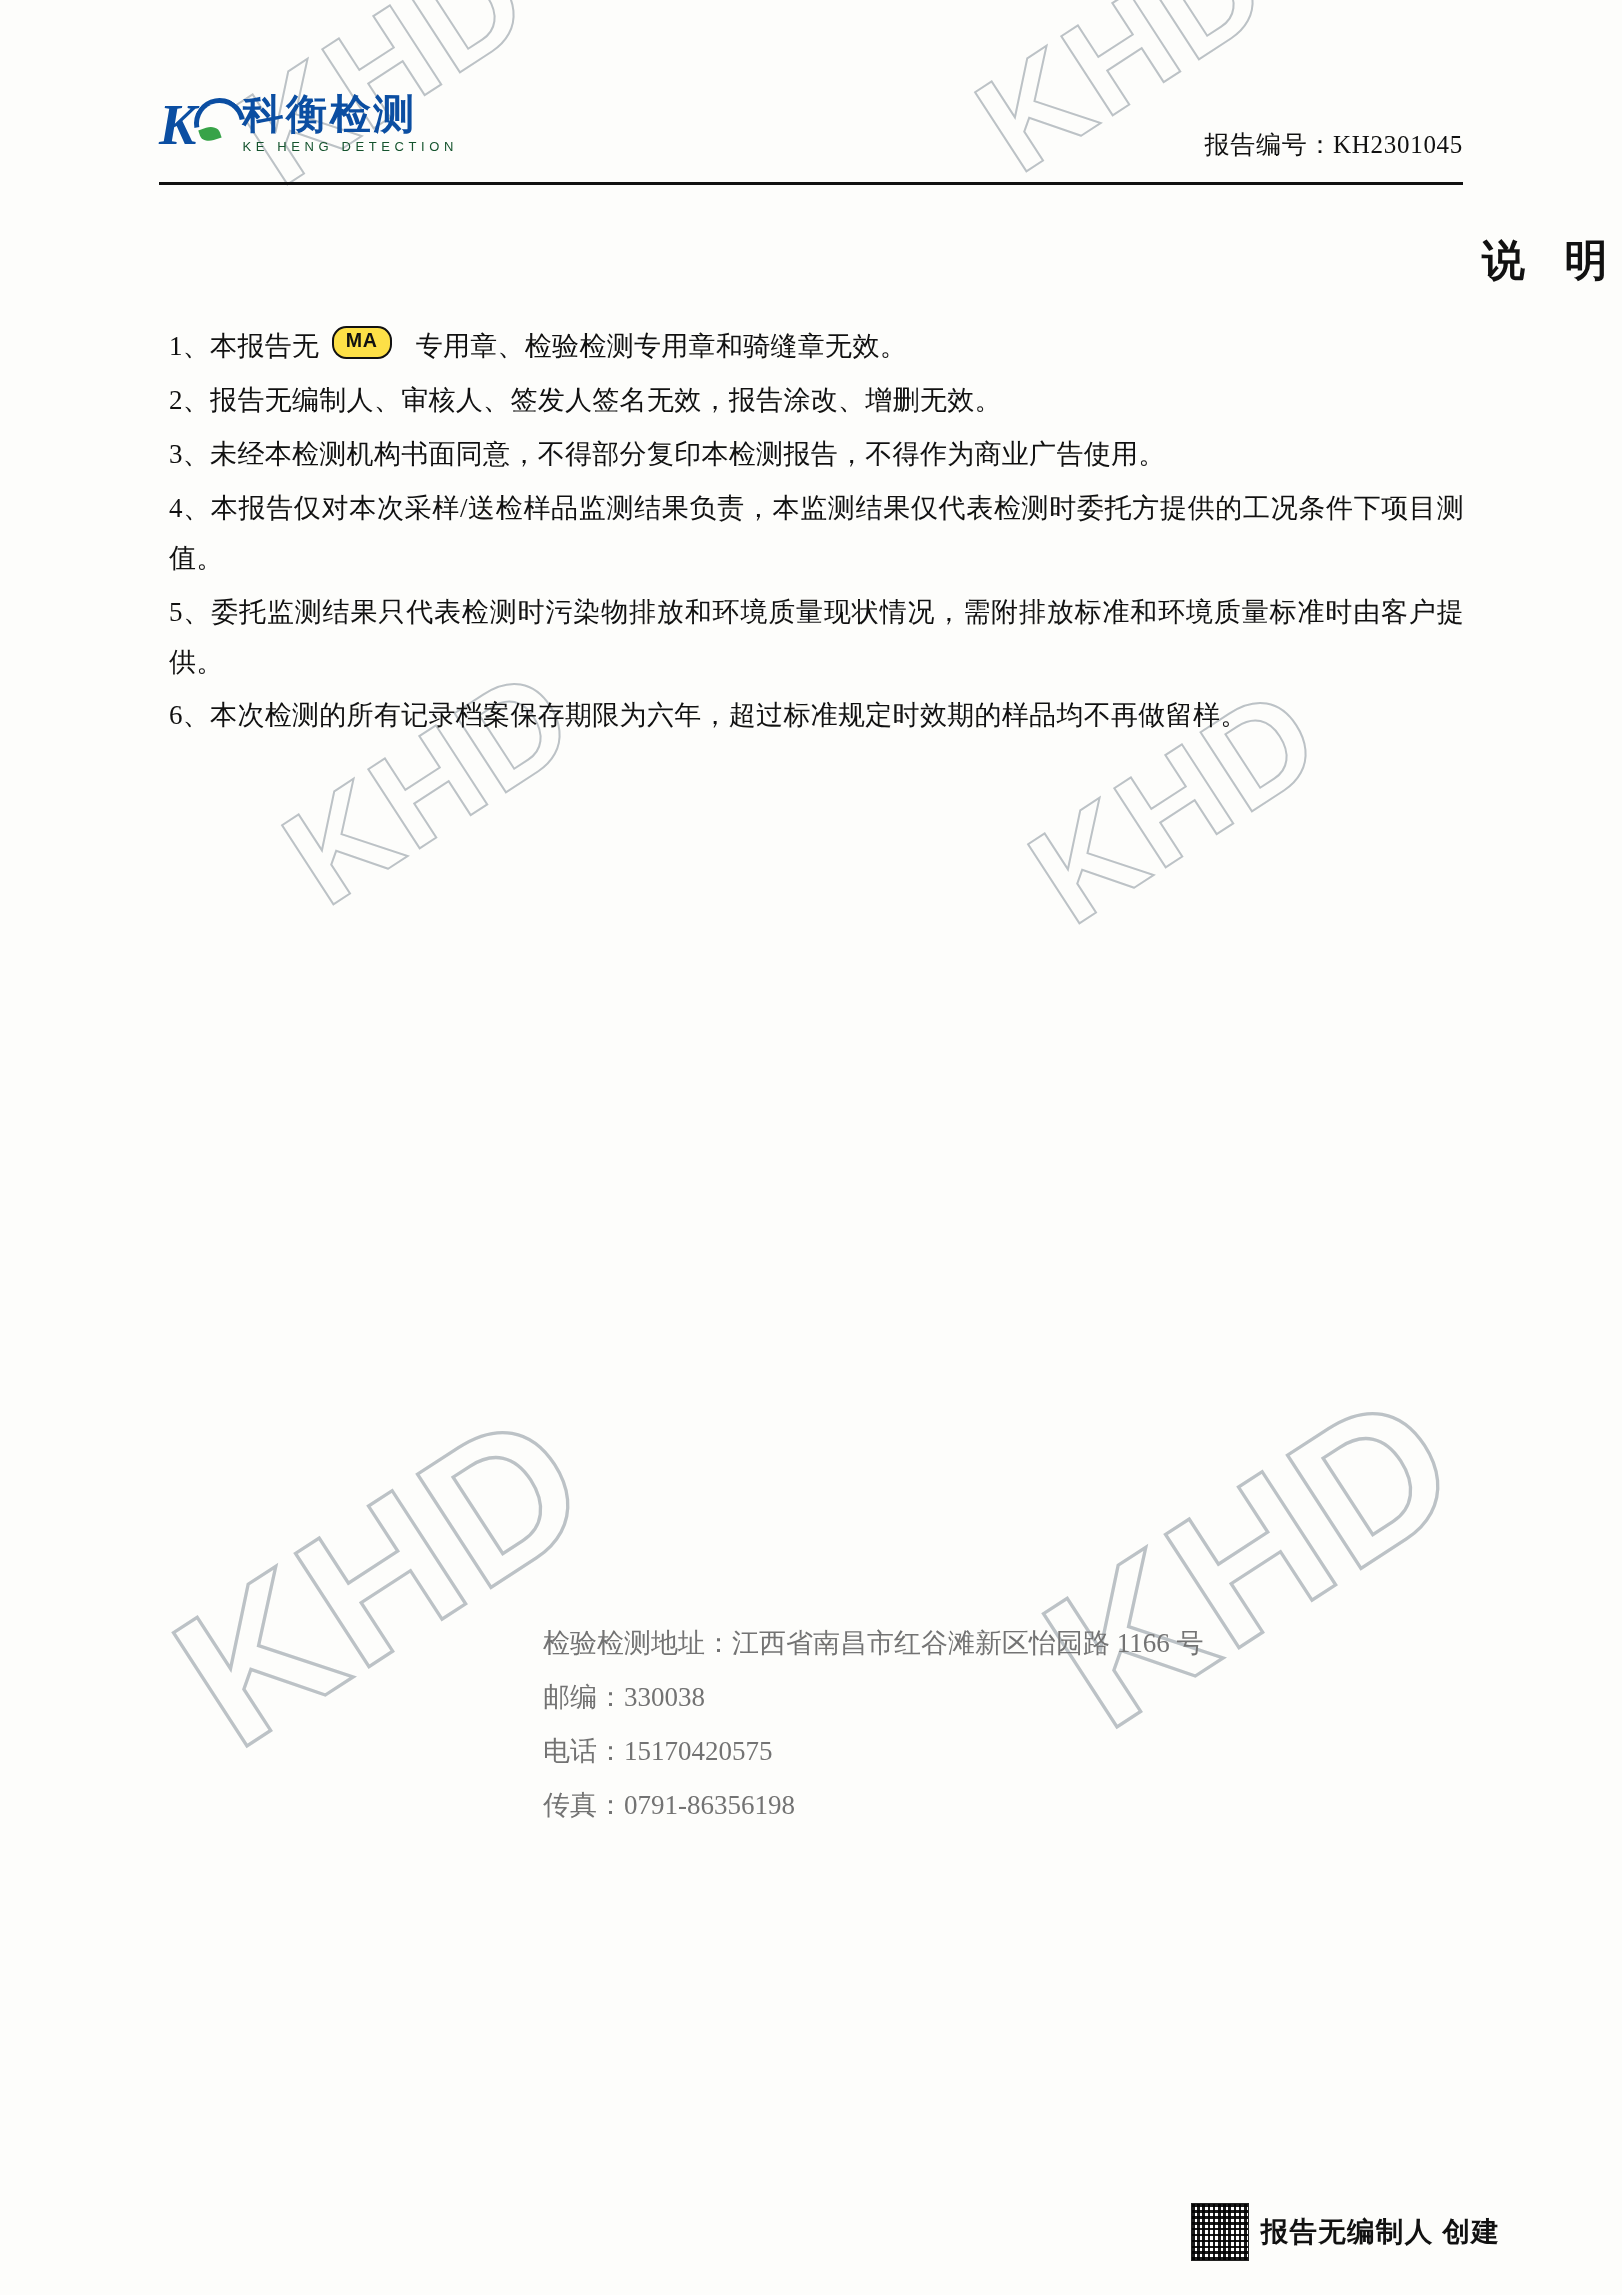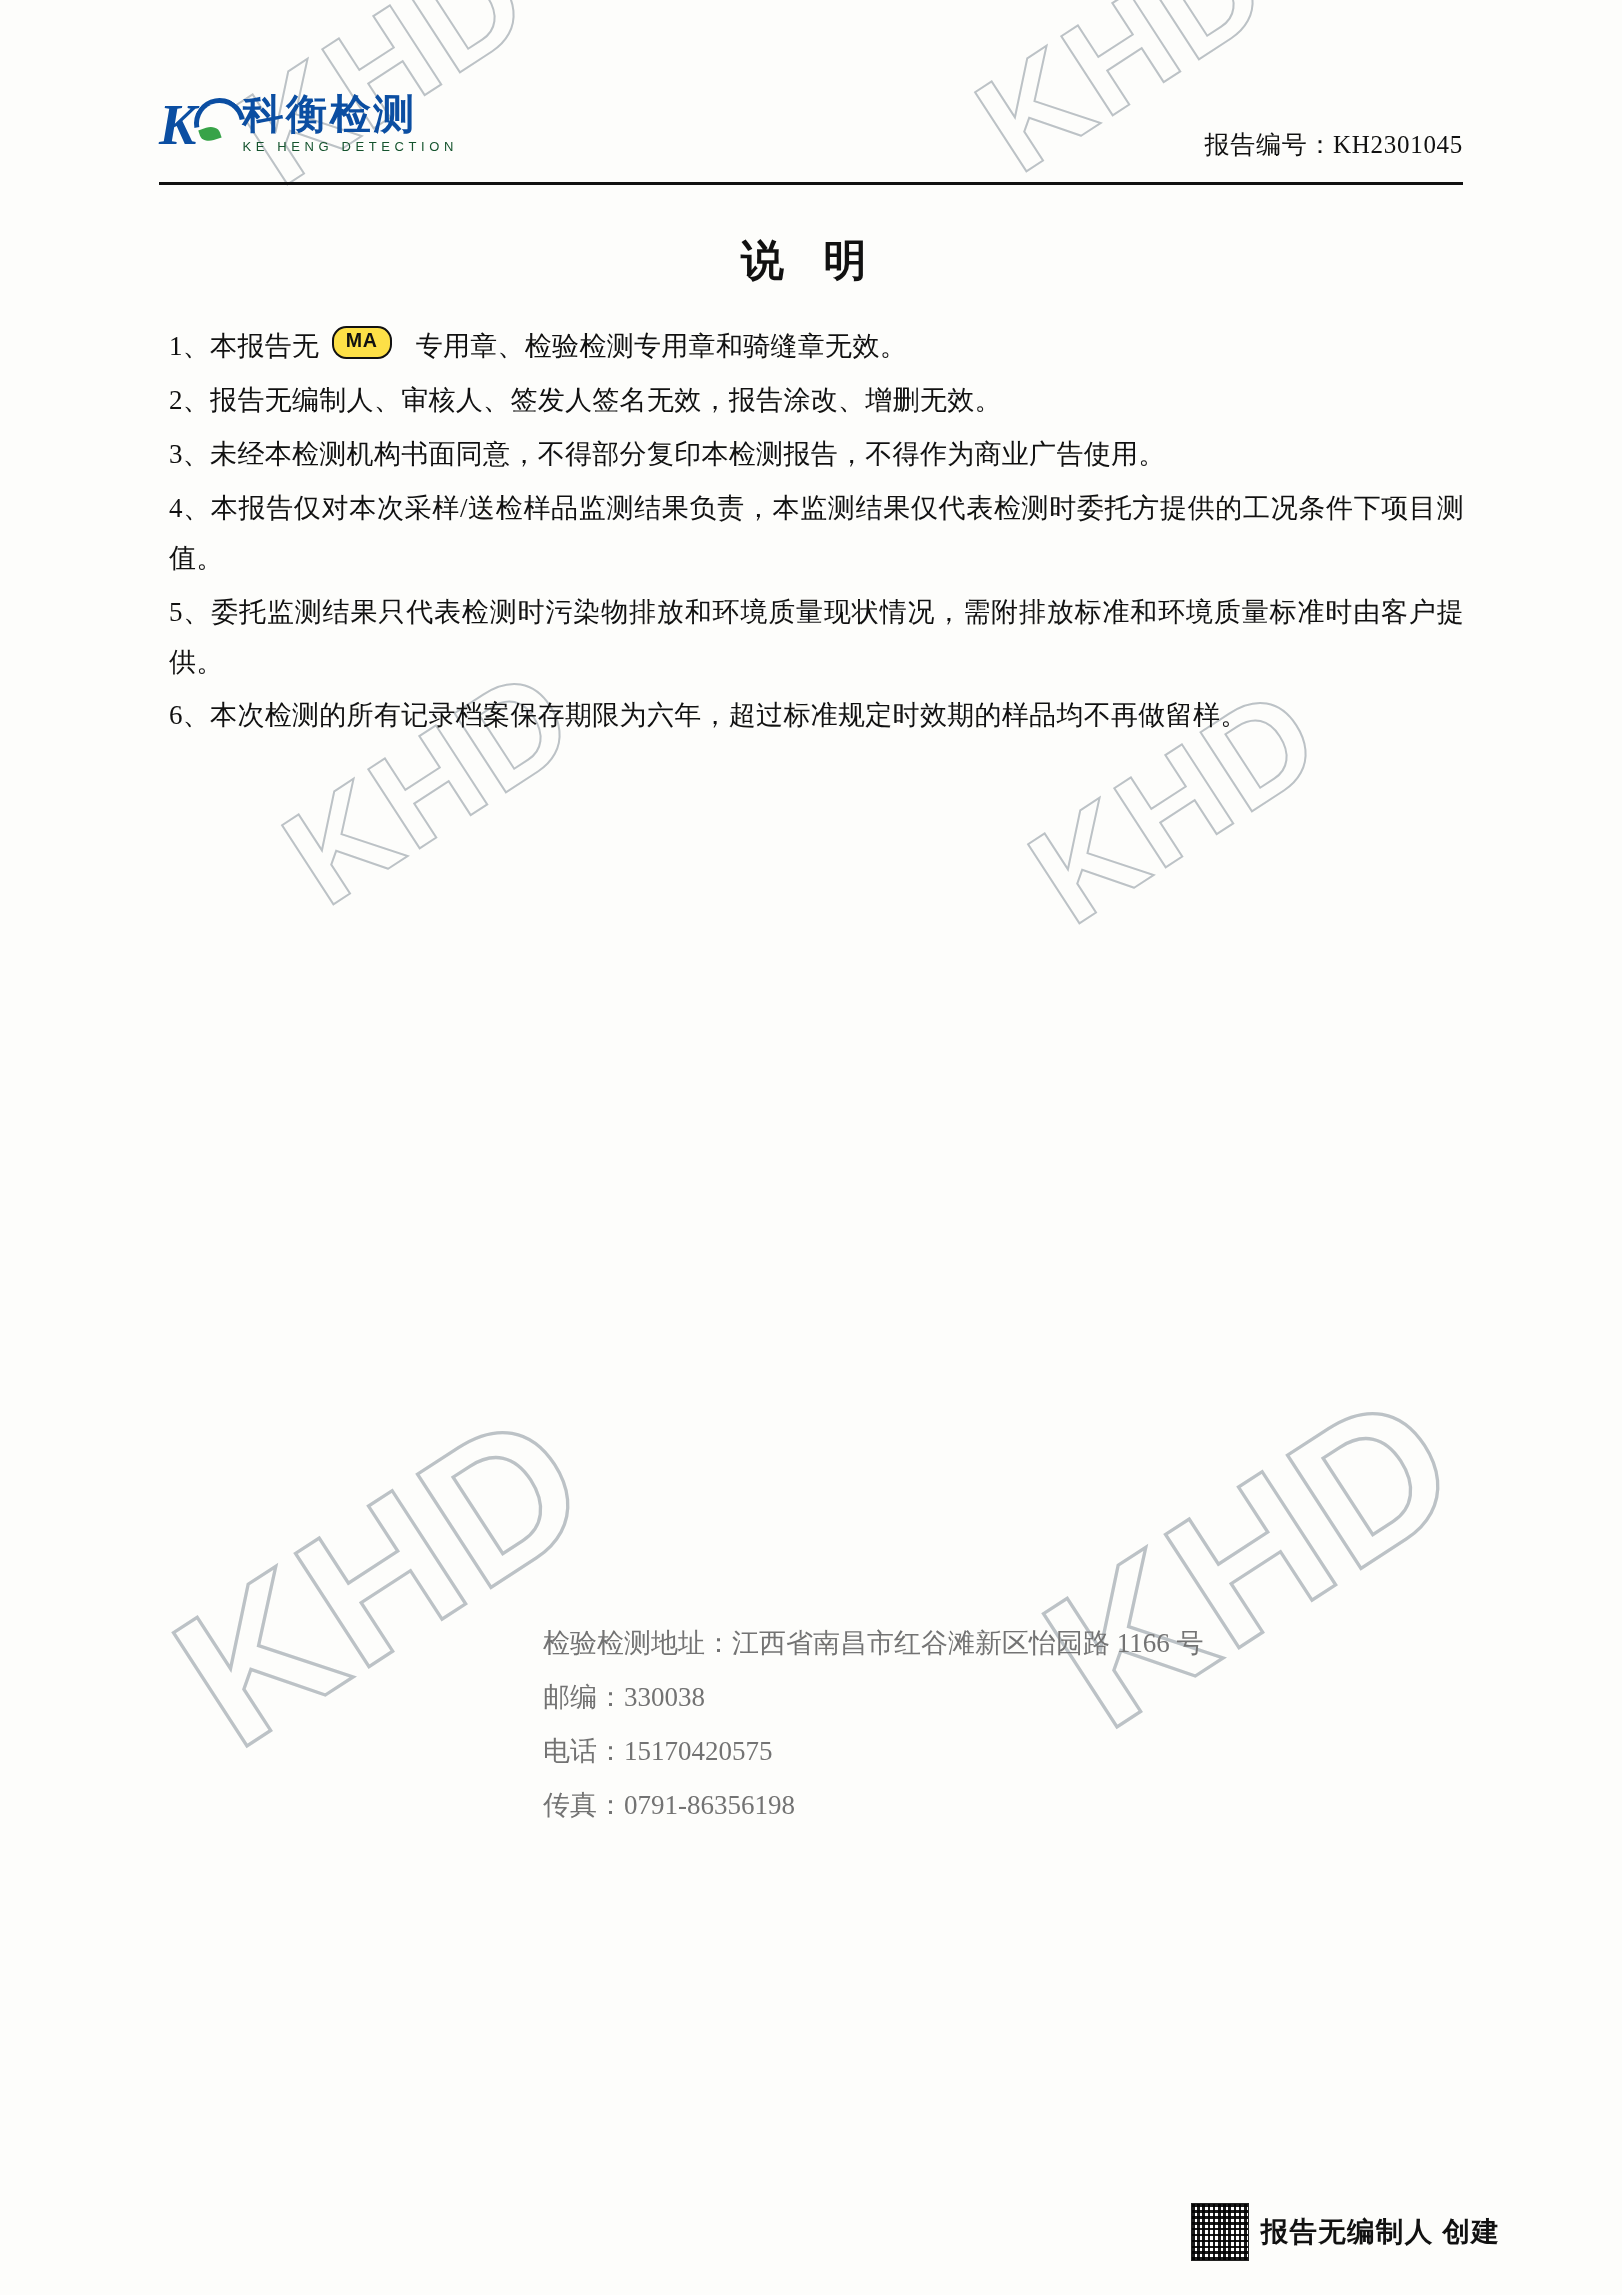--- a/index.html
+++ b/index.html
@@ -126,21 +126,21 @@
     height: 3.3px;
     background: #111;
   }
 
   
   .doc-title {
     position: absolute;
     left: 0;
     top: 232px;
     width: 100%;
-    text-align: center;
+    text-align: right;
     font-family: "Liberation Serif", serif;
     font-weight: 700;
     font-size: 43px;
     letter-spacing: 14.4px;
     color: #111;
   }
 
   
   .body-list {
     position: absolute;

